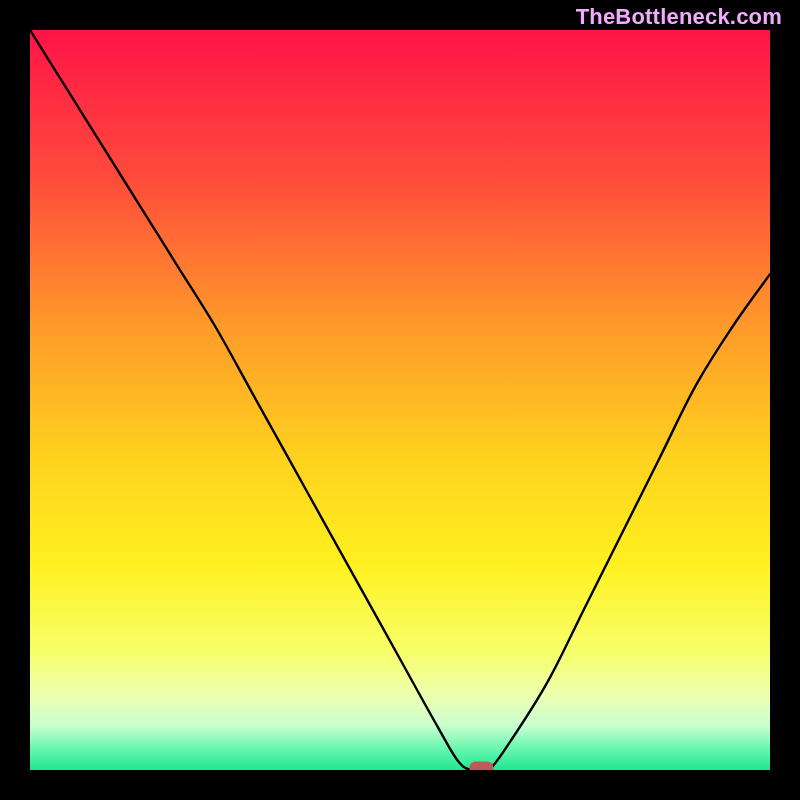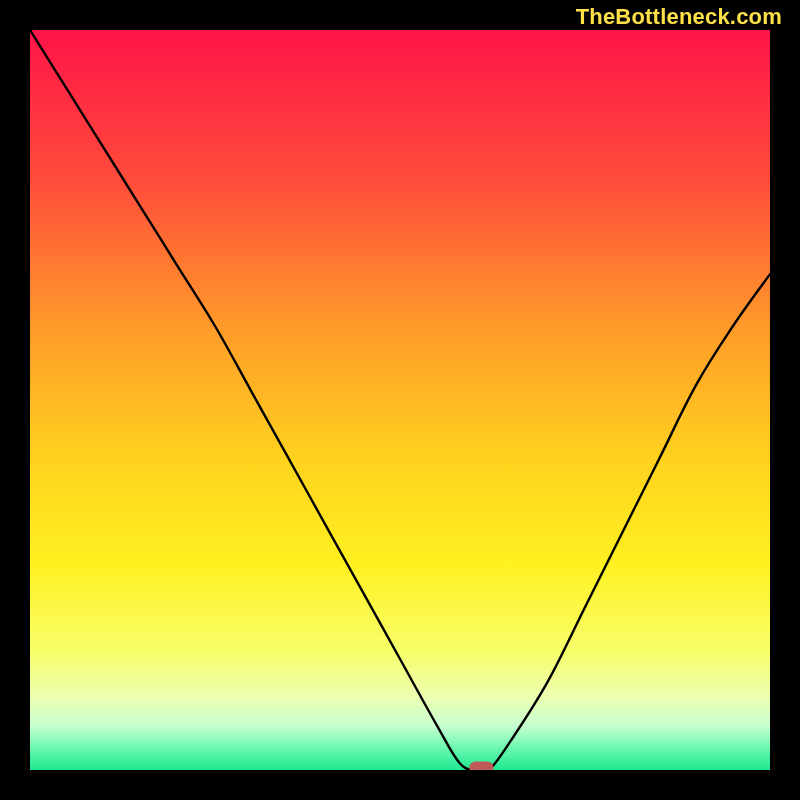--- a/index.html
+++ b/index.html
@@ -16,21 +16,21 @@
     width: 800px;
     height: 800px;
     background: #000;
   }
   .watermark {
     position: absolute;
     top: 4px;
     right: 18px;
     font-size: 22px;
     font-weight: 600;
-    color: #fde047;
+    color: #f0abfc;
     letter-spacing: 0.2px;
     user-select: none;
   }
   .plot-wrap {
     position: absolute;
     left: 30px;
     top: 30px;
     width: 740px;
     height: 740px;
     overflow: hidden;

